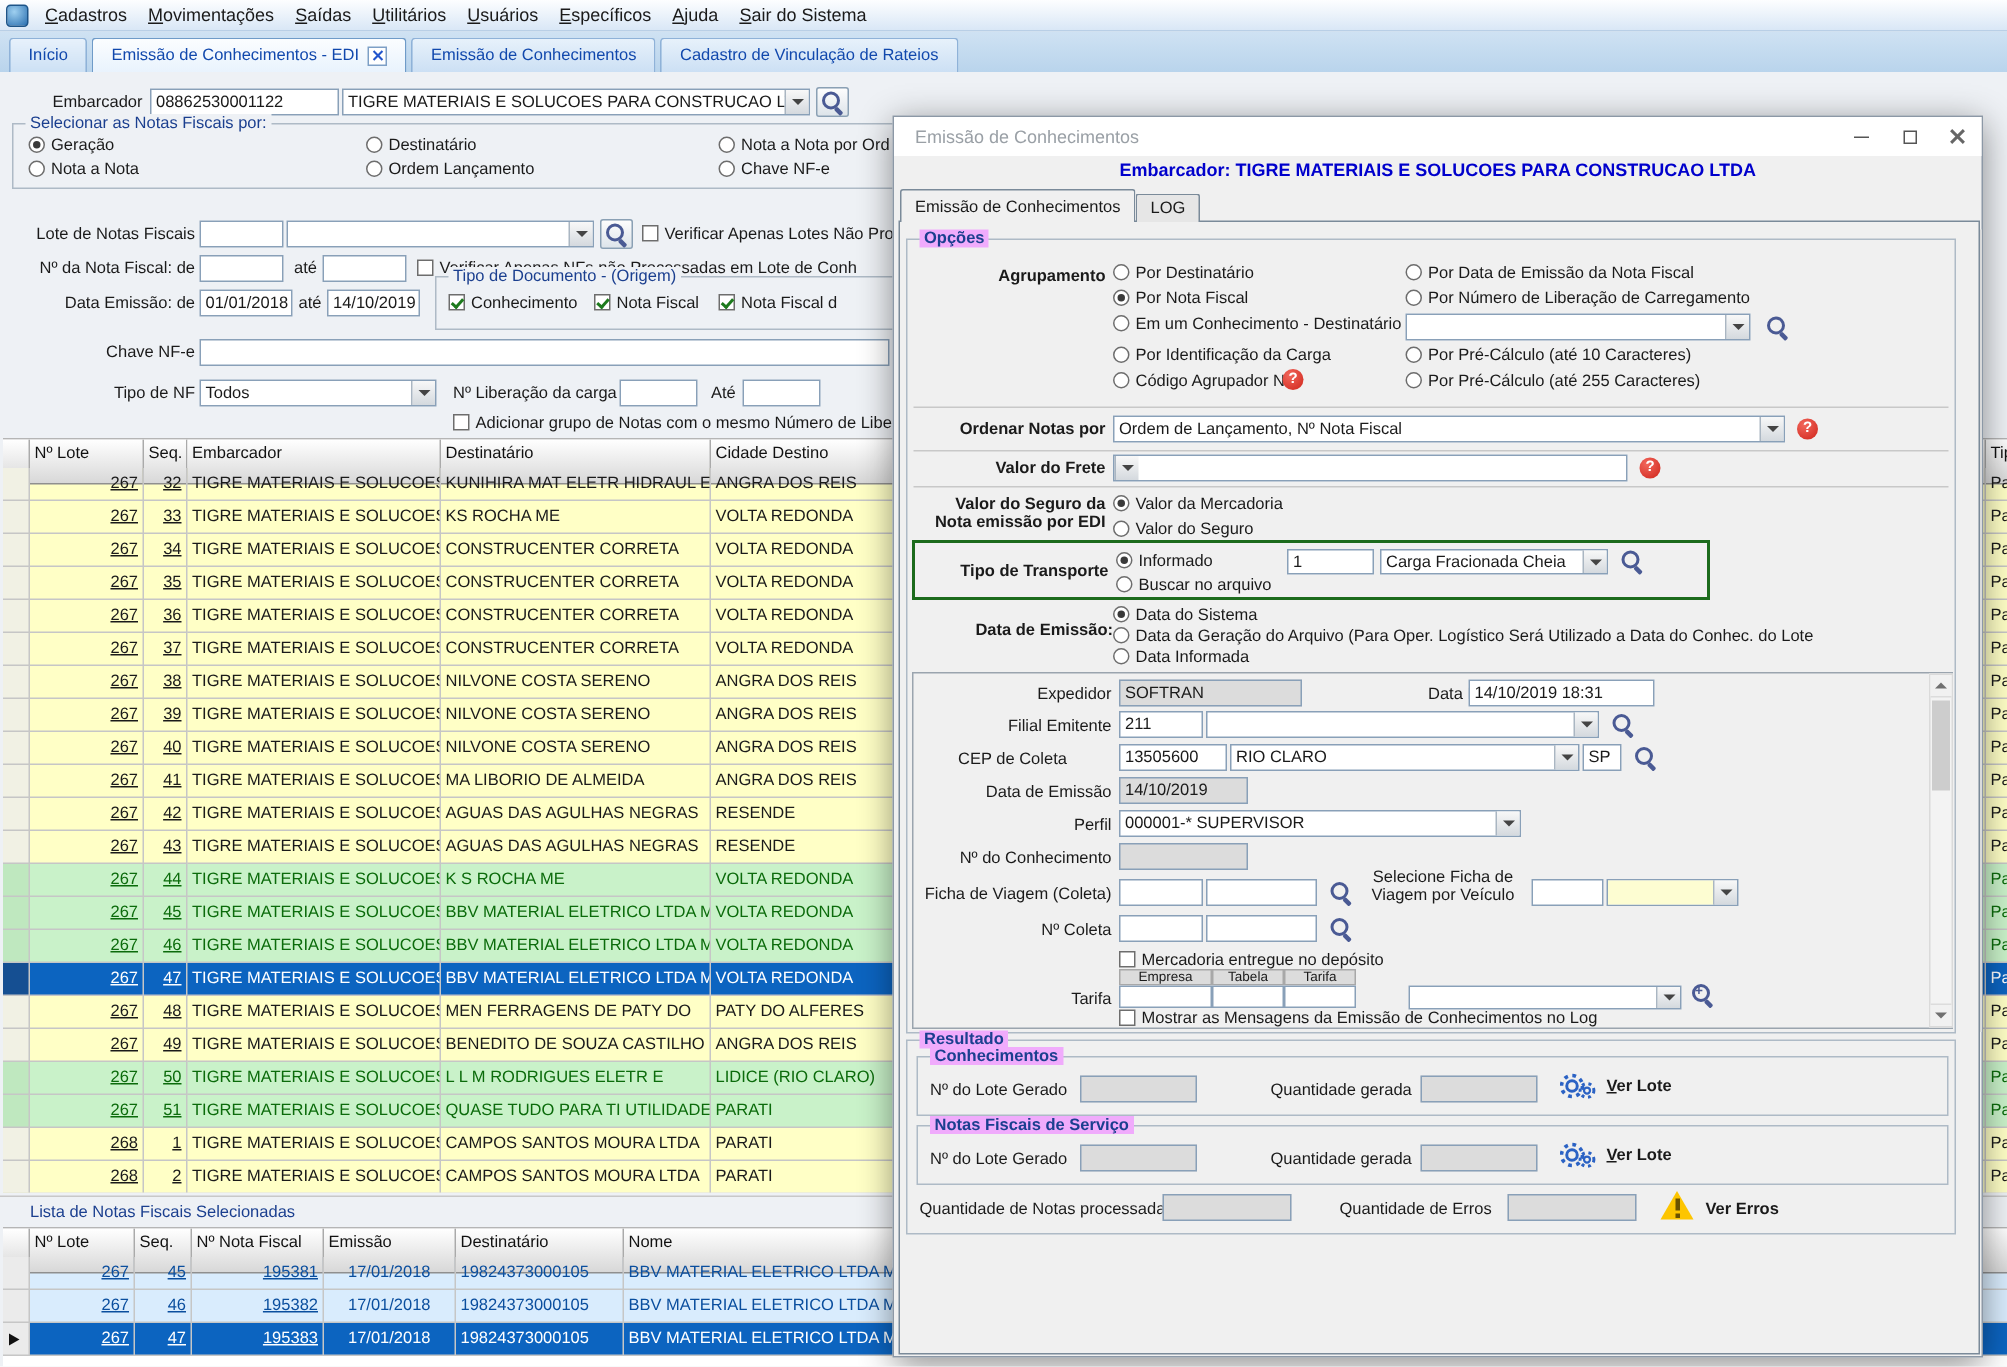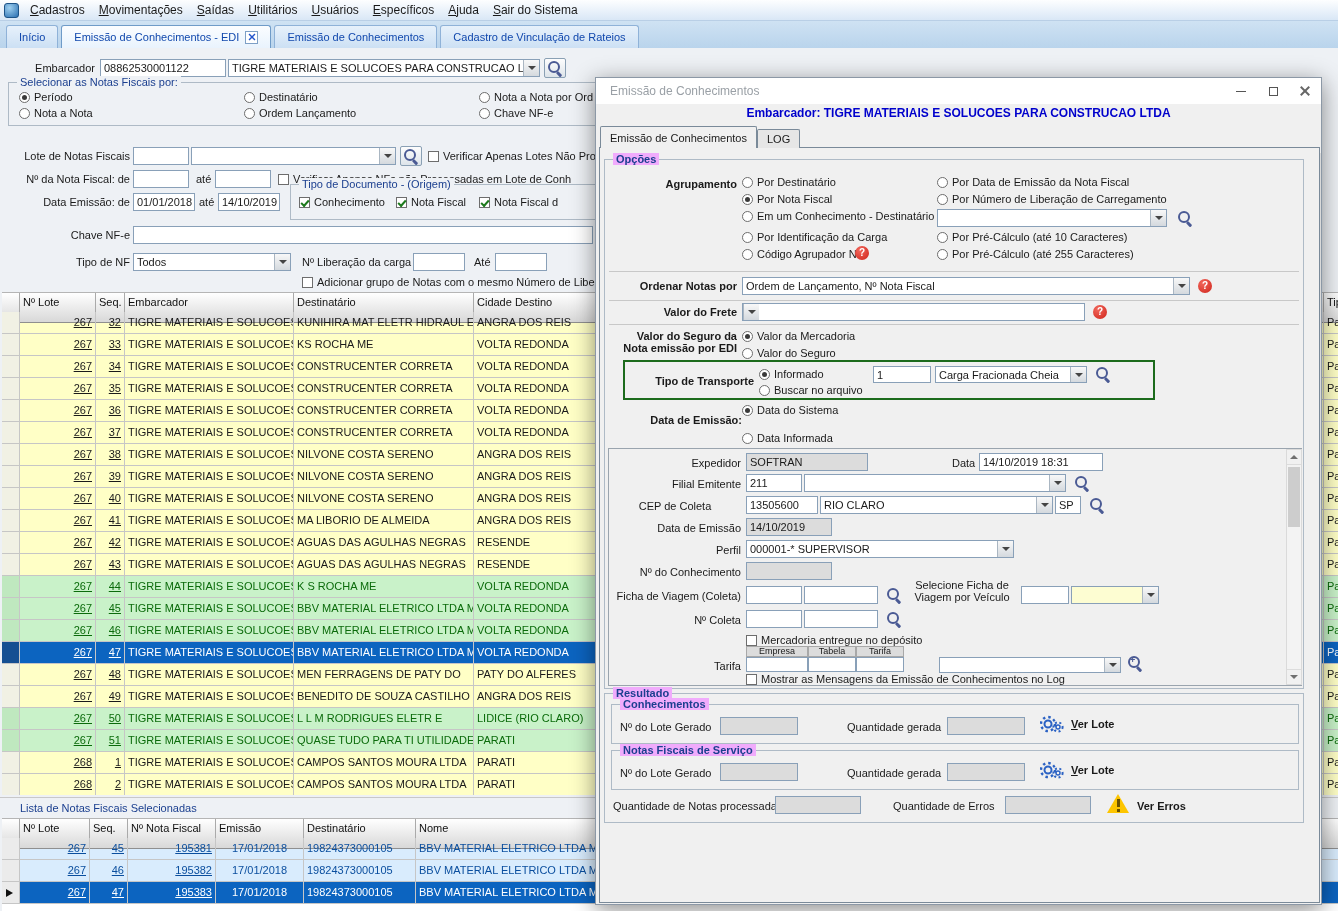--- a/index.html
+++ b/index.html
@@ -188,21 +188,21 @@
   <span class="btn">
       <span class="tri-d"></span>
     </span>
 </div>
 <div class="sbtn" style="left:544px;top:58px;">
     <span class="mag"></span>
   </div>
 
 <div class="gb" style="left:8px;top:82px;width:630px;height:44px;">
   <span class="gt">Selecionar as Notas Fiscais por:</span>
-  <div class="opt" style="left:10px;top:8px;"><span class="radio on"></span><span>Período</span></div>
+  <div class="opt" style="left:10px;top:8px;"><span class="radio on"></span><span>Geração</span></div>
   <div class="opt" style="left:10px;top:24px;"><span class="radio"></span><span>Nota a Nota</span></div>
   <div class="opt" style="left:235px;top:8px;"><span class="radio"></span><span>Destinatário</span></div>
   <div class="opt" style="left:235px;top:24px;"><span class="radio"></span><span>Ordem Lançamento</span></div>
   <div class="opt" style="left:470px;top:8px;"><span class="radio"></span><span>Nota a Nota por Ord</span></div>
   <div class="opt" style="left:470px;top:24px;"><span class="radio"></span><span>Chave NF-e</span></div>
 </div>
 
 <div class="lblr" style="left:10px;top:150px;width:120px;">Lote de Notas Fiscais</div>
 <div class="tb" style="left:133px;top:147px;width:56px;"></div>
 <div class="cb" style="left:191px;top:147px;width:205px;">
@@ -621,36 +621,37 @@
     </div>
     <span class="help" style="left:488px;top:145px;">?</span>
 
     <div class="hline" style="left:4px;top:164px;width:690px;"></div>
 
     <div class="lblr b" style="left:0;top:170px;width:132px;">Valor do Seguro da</div>
     <div class="lblr b" style="left:0;top:182px;width:132px;">Nota emissão por EDI</div>
     <div class="opt" style="left:137px;top:170px;"><span class="radio on"></span><span>Valor da Mercadoria</span></div>
     <div class="opt" style="left:137px;top:187px;"><span class="radio"></span><span>Valor do Seguro</span></div>
 
-    <div class="greenbox" style="left:18px;top:200px;width:532px;height:40px;">
+    <div class="greenbox" style="left:3px;top:200px;width:532px;height:40px;">
       <div class="lblr b" style="left:0;top:13px;width:129px;">Tipo de Transporte</div>
       <div class="opt" style="left:134px;top:6px;"><span class="radio on"></span><span>Informado</span></div>
       <div class="opt" style="left:134px;top:22px;"><span class="radio"></span><span>Buscar no arquivo</span></div>
       <div class="tb" style="left:248px;top:4px;width:58px;height:17px;">1</div>
       <div class="cb" style="left:310px;top:4px;width:152px;height:17px;">
         <span class="t">Carga Fracionada Cheia</span>
         <span class="btn">
             <span class="tri-d"></span>
           </span>
       </div>
       <span class="mag abs" style="left:470px;top:4px;"></span>
     </div>
 
     <div class="lblr b" style="left:5px;top:254px;width:132px;">Data de Emissão:</div>
     <div class="opt" style="left:137px;top:244px;"><span class="radio on"></span><span>Data do Sistema</span></div>
+    <div class="opt" style="left:137px;top:258px;"><span class="radio"></span><span>Data da Geração do Arquivo (Para Oper. Logístico Será Utilizado a Data do Conhec. do Lote</span></div>
     <div class="opt" style="left:137px;top:272px;"><span class="radio"></span><span>Data Informada</span></div>
 
     <div class="panel" style="left:3px;top:288px;width:694px;height:238px;">
       <div class="lblr" style="left:0;top:8px;width:132px;">Expedidor</div>
       <div class="tb ro" style="left:137px;top:4px;width:122px;">SOFTRAN</div>
       <div class="lbl" style="left:295px;top:8px;margin-left:48px;">Data Digitação</div>
       <div class="tb" style="left:370px;top:4px;width:124px;">14/10/2019 18:31</div>
 
       <div class="lblr" style="left:0;top:29px;width:132px;">Filial Emitente</div>
       <div class="tb" style="left:137px;top:25px;width:56px;">211</div>

